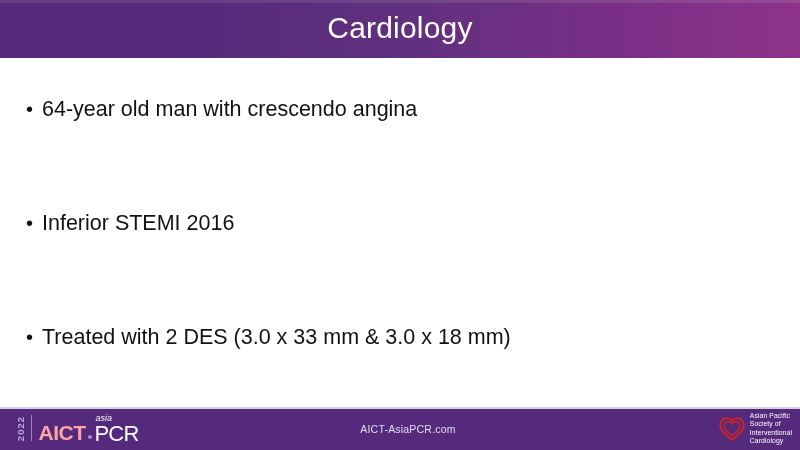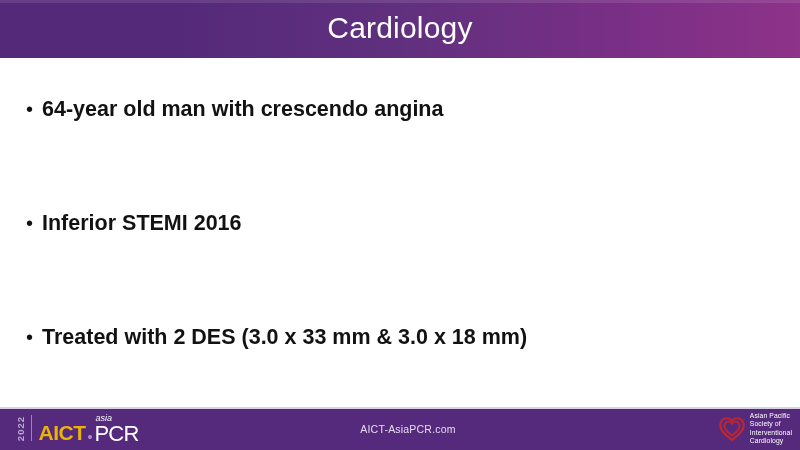--- a/index.html
+++ b/index.html
@@ -75,21 +75,21 @@
     font-size: 20px;
     line-height: 30px;
     width: 16px;
     flex: 0 0 16px;
     text-align: left;
   }
   .bullet-text {
     color: #121212;
     font-size: 21.5px;
     line-height: 30px;
-    font-weight: 700;
+    font-weight: 400;
     white-space: nowrap;
   }
 
   
   .footer {
     position: absolute;
     left: 0;
     top: 407px;
     width: 800px;
     height: 43px;
@@ -127,21 +127,21 @@
     width: 1px;
     height: 26px;
     background: #9b86b9;
     margin-right: 7px;
   }
   .aict-lockup {
     display: flex;
     align-items: flex-end;
   }
   .aict-word {
-    color: #eab308;
+    color: #fca5a5;
     font-size: 21px;
     font-weight: 700;
     letter-spacing: -0.5px;
     line-height: 1;
   }
   .aict-dot {
     width: 4px;
     height: 4px;
     background: #b08fd0;
     border-radius: 50%;

